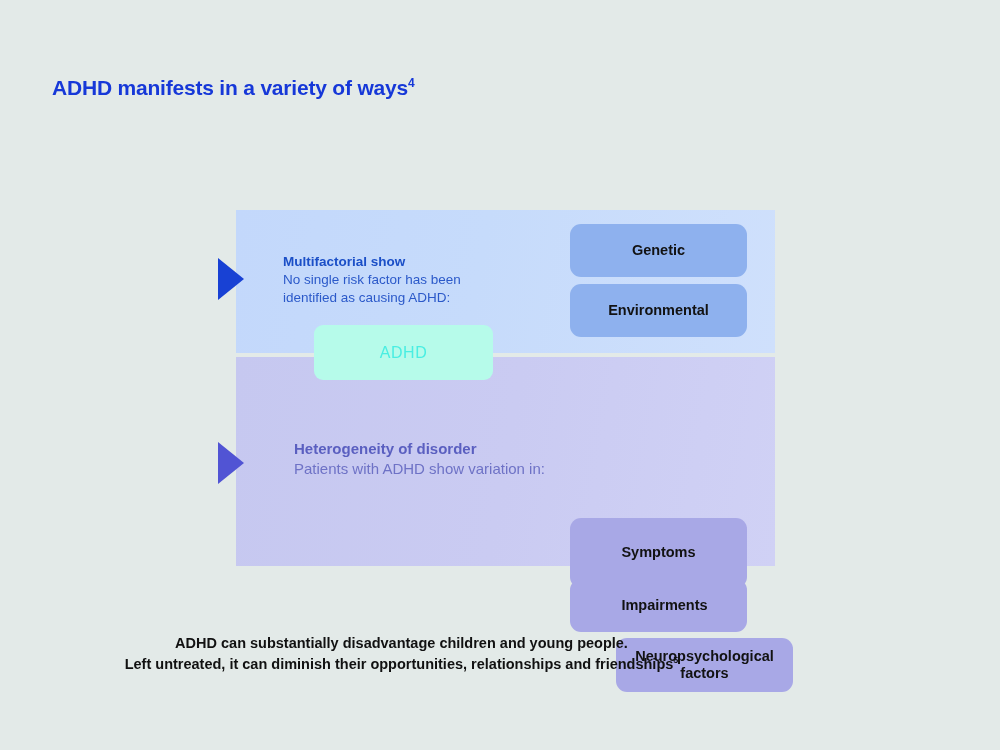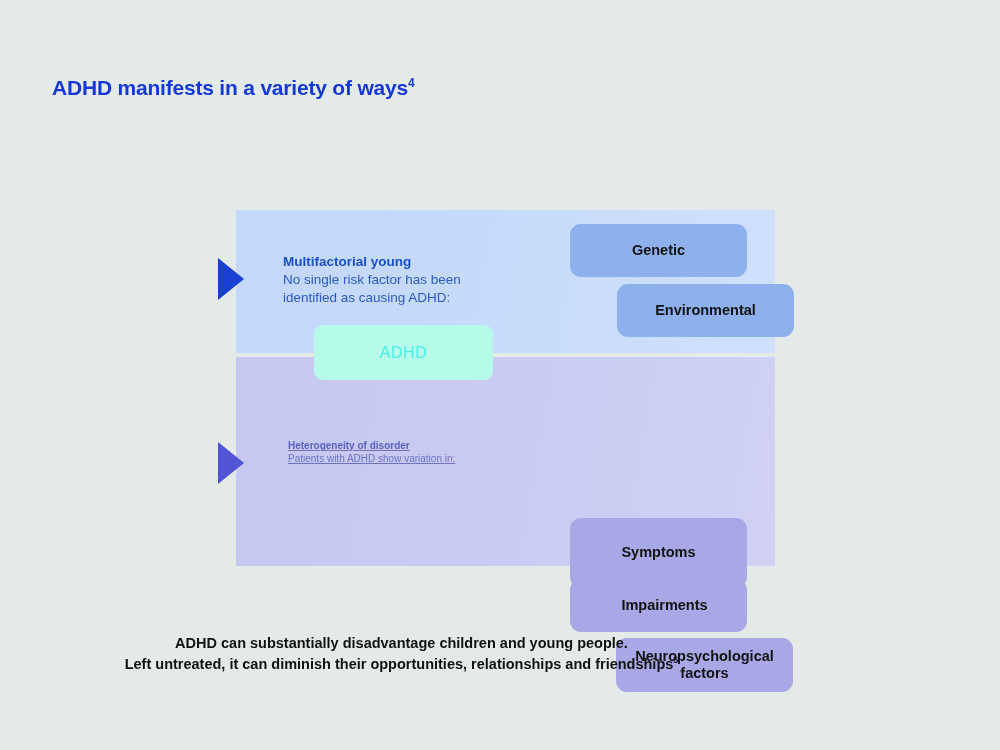--- a/index.html
+++ b/index.html
@@ -86,25 +86,24 @@
     left: 47px;
     top: 43px;
     color: #2b59c9;
     font-size: 13.5px;
   }
   #cause-text .head {
     font-weight: bold;
     color: #1b4fc7;
   }
   #heterogeneity-text {
-    left: 52px;
+    left: 58px;
     top: 229px;
     color: #6e72c6;
-    font-size: 10px;
-    text-decoration: underline;
+    font-size: 15px;
   }
   #heterogeneity-text .head {
     font-weight: bold;
     color: #5a5fc0;
   }
 
   
   #adhd-box {
     position: absolute;
     left: 78px;
@@ -138,21 +137,21 @@
     font-size: 14.5px;
     font-weight: bold;
     color: #121212;
     line-height: 1.2;
     box-sizing: border-box;
   }
   .card.blue   { background: #8eb1ee; }
   .card.purple { background: #a8a8e6; }
 
   #card-genetic       { top: 14px;  height: 53px; }
-  #card-environmental { top: 74px;  height: 53px; margin-left: 47px; }
+  #card-environmental { top: 74px;  height: 53px; }
   #card-symptoms      { top: 161px; height: 70px; }
   #card-impairments   { top: 222px; height: 53px; padding-left: 12px; }
   #card-neuro         { top: 281px; height: 54px; margin-left: 46px; }
 
   
   #footer {
     position: absolute;
     left: 0;
     top: 633px;
     width: 803px;
@@ -172,21 +171,21 @@
 <body>
 
 <div id="slide-title"><span>ADHD manifests in a variety of ways</span><span class="sup">4</span></div>
 
 <div id="diagram">
 
   <div class="band" id="band-cause">
     <div class="arrow" id="arrow-cause"></div>
 
     <div class="band-text" id="cause-text">
-      <div class="head">Multifactorial young</div>
+      <div class="head">Multifactorial show</div>
       <div>No single risk factor has been</div>
       <div>identified as causing ADHD:</div>
     </div>
 
     <div class="card blue" id="card-genetic">
       <span>Genetic</span>
     </div>
     <div class="card blue" id="card-environmental">
       <span>Environmental</span>
     </div>

